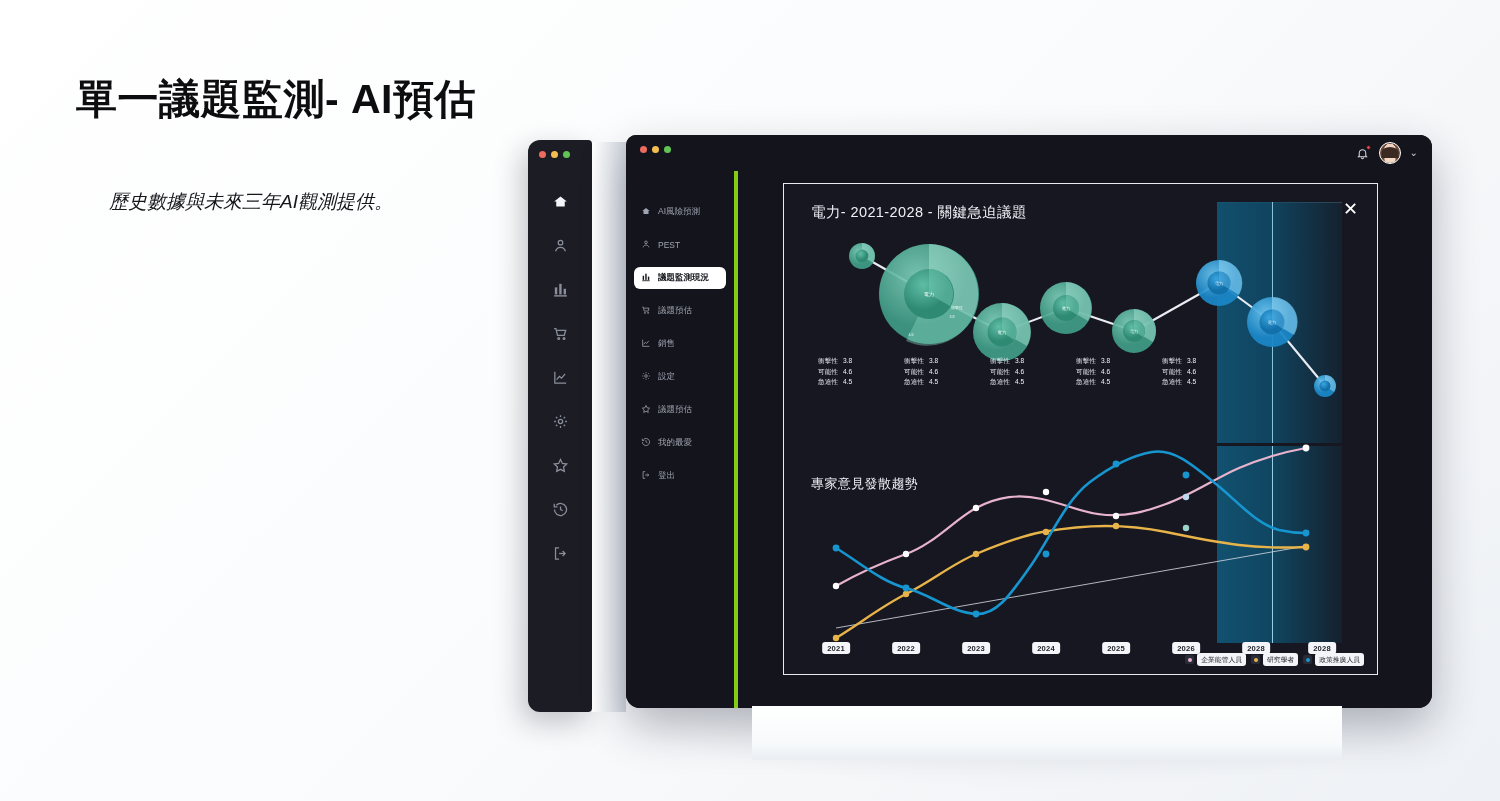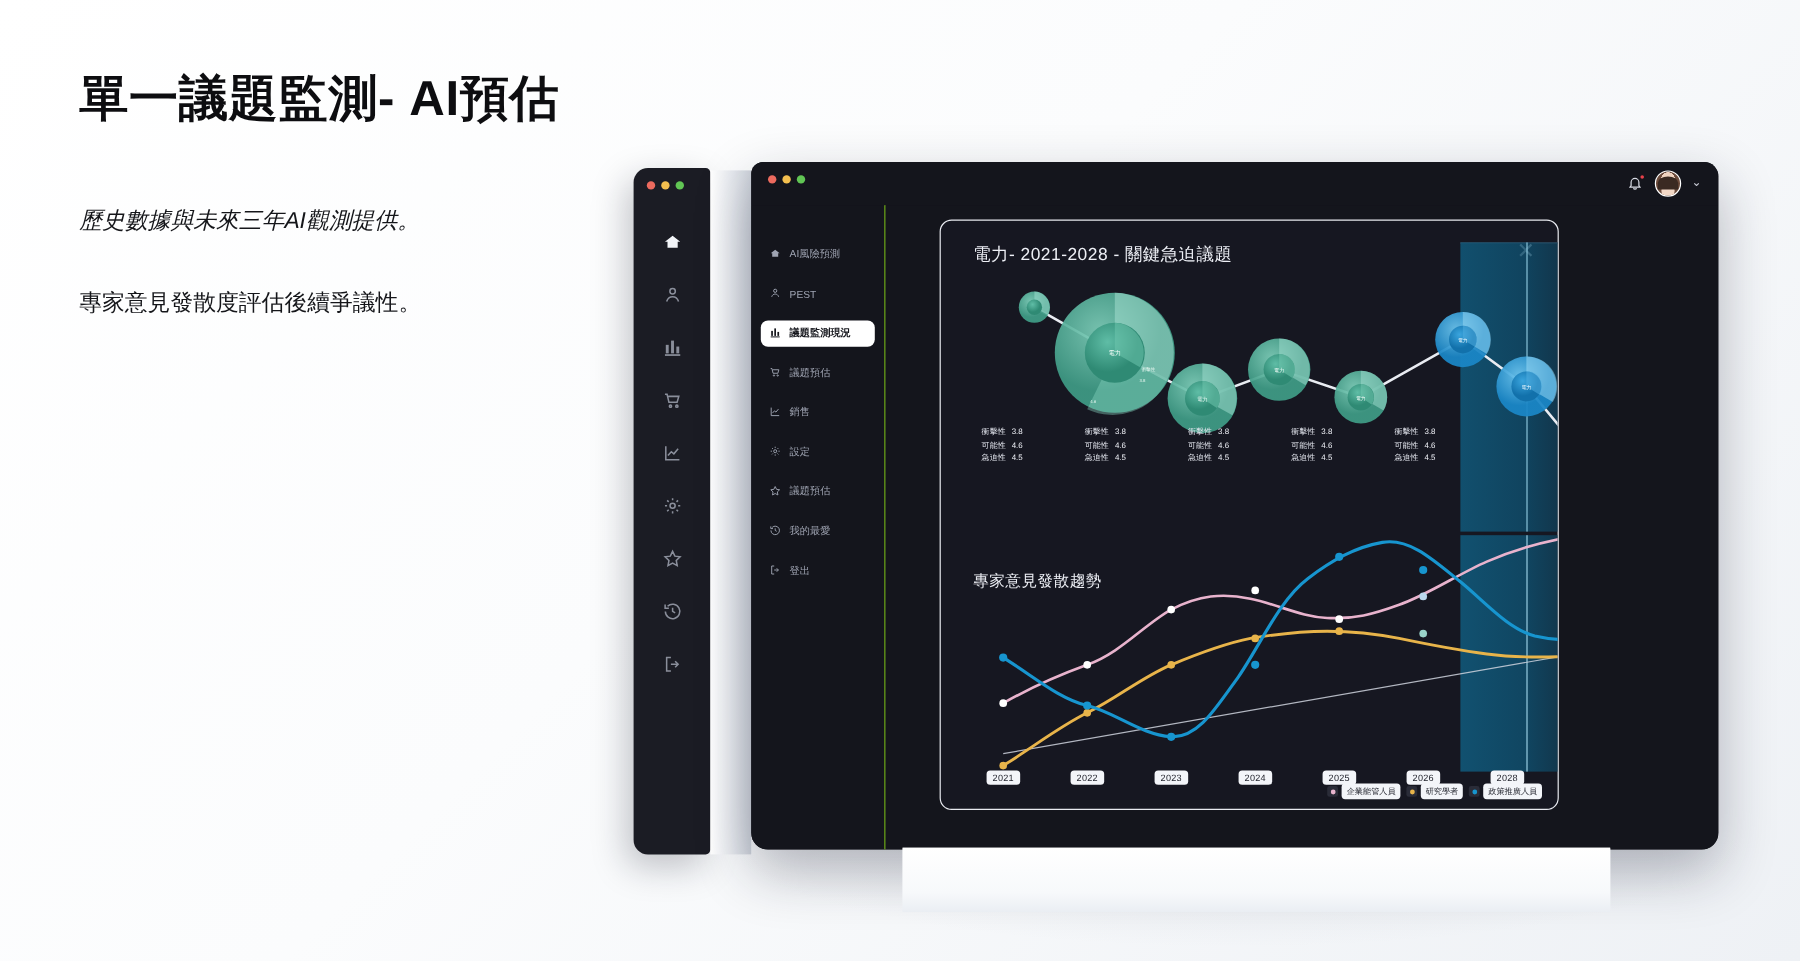--- a/index.html
+++ b/index.html
@@ -7,21 +7,21 @@
     width: 1500px; height: 801px;
     font-family: "Liberation Sans", "DejaVu Sans", sans-serif;
     overflow: hidden;
   }
   body {
     background: linear-gradient(135deg, #ffffff 0%, #fbfcfd 45%, #eef1f5 100%);
     position: relative;
   }
 
   
-  .copy { position: absolute; left: 66px; top: 57px; width: 420px; }
+  .copy { position: absolute; left: 66px; top: 74px; width: 420px; text-align: center; }
   .copy h1 {
     font-size: 41px; font-weight: 700; color: #0d0d10;
     letter-spacing: .5px; line-height: 1.25; white-space: nowrap;
   }
   .copy .para {
     font-size: 19px; color: #15161a; line-height: 1.75; margin-top: 34px;
     max-width: 370px; font-weight: 400;
   }
   .copy .para:first-of-type { margin-top: 60px; font-style: italic; }
 
@@ -113,38 +113,38 @@
   }
   .avatar::before {
     content:''; position:absolute; left:50%; top:20%; width:17px; height:11px;
     transform:translateX(-50%); border-radius:50% 50% 0 0; background:#3a2a22; z-index:2;
   }
   .chev { color:#c9ccd6; font-size:10px; line-height:1; }
 
   
   .sidenav {
     position: absolute; left: 0; top: 36px; width: 112px; height: 537px;
-    background: #14151c; border-right: 1px solid #84cc16;
+    background: #14151c; border-right: 4px solid #84cc16;
     padding-top: 30px;
   }
   .nav-item {
     display: flex; align-items: center; gap: 7px;
     height: 22px; margin: 0 8px 11px 8px; padding: 0 7px;
     border-radius: 6px; color: #9fa4b2; font-size: 8.5px; white-space: nowrap;
   }
   .nav-item svg { width: 10px; height: 10px; flex: none; }
   .nav-item.active { background: #ffffff; color: #15161c; font-weight: 700; }
 
   
   .content { position: absolute; left: 112px; top: 36px; width: 694px; height: 537px; background:#14151c; }
 
   
   .panel {
-    position: absolute; left: 45px; top: 12px; width: 516px; height: 492px;
-    background: #161721; border: 1.4px solid #e8eaf0; border-radius: 10px;
+    position: absolute; left: 45px; top: 12px; width: 595px; height: 492px;
+    background: #161721; border: 1.4px solid #e8eaf0; border-radius: 0;
     overflow: hidden;
     padding-left: 12px;
   }
   .panel-title {
     position: absolute; left: 27px; top: 19px;
     font-size: 14.5px; color: #eef0f6; letter-spacing: .4px;
   }
   .close-x {
     position: absolute; right: 17px; top: 15px; width: 19px; height: 19px;
     color: #ffffff; display: flex; align-items: center; justify-content: center;
@@ -187,21 +187,21 @@
   .band-bot::after {
     content:''; position:absolute; left:55px; top:0; width:1.2px; height:100%;
     background:#a6dcf0; opacity:.9;
   }
   .line-svg { position: absolute; left: 0; top: 258px; width: 595px; height: 205px; }
 
   .years { position: absolute; left: 0; top: 458px; width: 595px; height: 16px; }
   .yr {
     position: absolute; top: 0; transform: translateX(-50%);
     background: #f3f5f9; color: #23252e; font-size: 7.6px;
-    padding: 1.6px 5px; border-radius: 3px; font-weight: 400; letter-spacing:.2px;
+    padding: 1.6px 5px; border-radius: 3px; font-weight: 700; letter-spacing:.2px;
   }
 
   .legend {
     position: absolute; right: 13px; bottom: 8px; display: flex; gap: 5px; align-items: center;
   }
   .lg { display: flex; align-items: center; gap: 3px; }
   .lg .sw {
     width: 9px; height: 9px; border-radius: 2px; background: #2a2c38;
     display: flex; align-items: center; justify-content: center;
   }
@@ -210,21 +210,20 @@
     background: #f3f5f9; color: #23252e; font-size: 6.8px;
     padding: 1.4px 4px; border-radius: 3px; white-space: nowrap; font-weight:500;
   }
 </style>
 </head>
 <body>
 
 <div class="copy">
   <h1>單一議題監測- AI預估</h1>
   <p class="para">歷史數據與未來三年AI觀測提供。</p>
-  <p class="para">專家意見發散度評估後續爭議性。</p>
 </div>
 
 <div class="stage">
 
   <div class="laptop-shadow"></div>
 
   <div class="rail-window">
     <div class="rail-dots">
       <span class="dot r"></span>
       <span class="dot y"></span>

